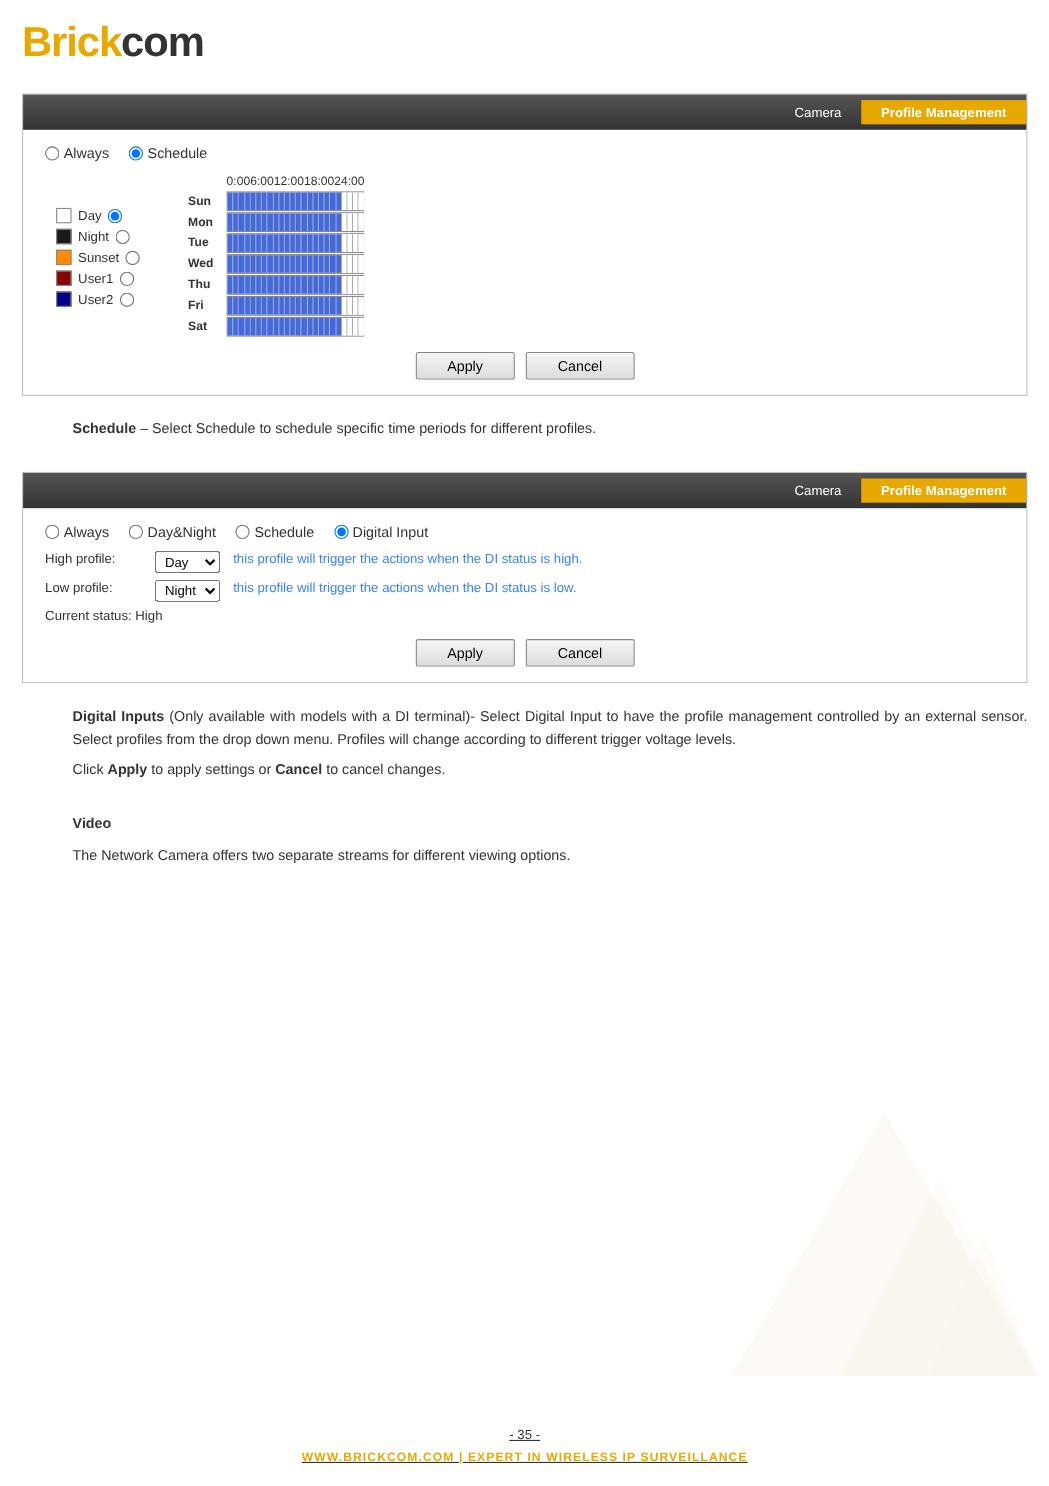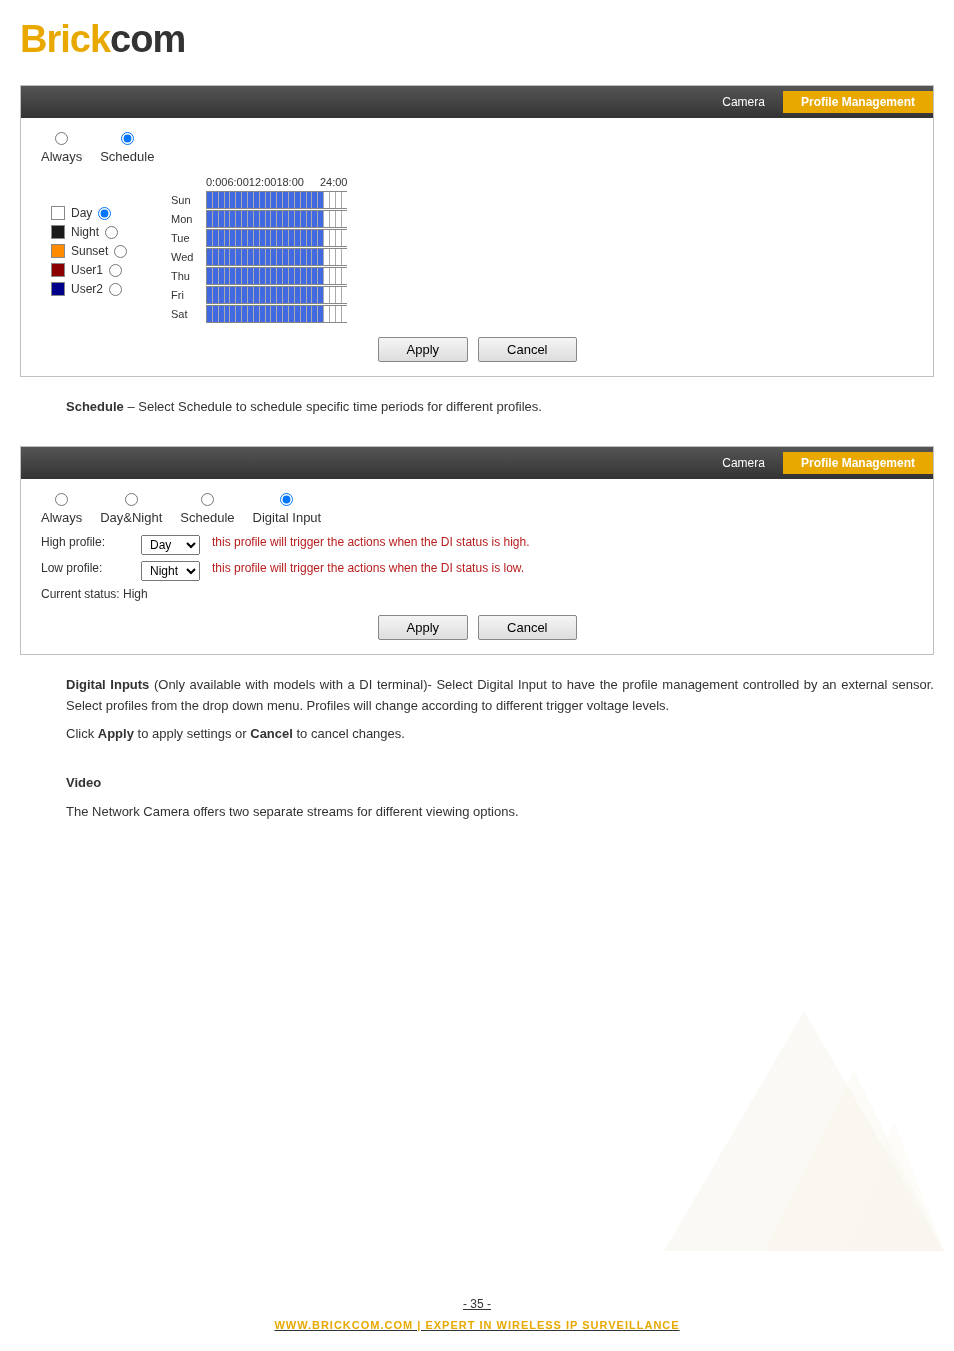--- a/index.html
+++ b/index.html
@@ -59,21 +59,20 @@
       display: flex;
       align-items: center;
       gap: 18px;
       margin-bottom: 12px;
     }
     .radio-item {
       display: flex;
       align-items: center;
       gap: 4px;
       font-size: 13px;
-      flex-direction: column;
     }
     input[type="radio"] { margin: 0; }
 
     
     .schedule-container {
       display: flex;
       flex-direction: column;
       margin-left: 10px;
     }
     .schedule-top {
@@ -115,31 +114,32 @@
       margin-left: 35px;
       margin-bottom: 3px;
     }
     .time-label {
       font-size: 11px;
       color: #333;
       flex: 1;
       text-align: center;
     }
     .time-label:first-child { text-align: left; }
-    .time-label:last-child { text-align: right; margin-left: 16px; }
+    .time-label:last-child { text-align: right; }
 
     .grid-rows {
       display: flex;
       flex-direction: column;
       gap: 1px;
     }
     .grid-row {
       display: flex;
       align-items: center;
       height: 18px;
+      font-weight: bold;
     }
     .row-label {
       width: 35px;
       font-size: 11px;
       color: #333;
       text-align: left;
     }
     .row-cells {
       display: flex;
       flex: 1;
@@ -185,21 +185,21 @@
       width: 100px;
       font-size: 12px;
     }
     .di-select {
       margin-right: 12px;
       font-size: 12px;
       padding: 1px 4px;
     }
     .di-desc {
       font-size: 12px;
-      color: #b91c1c;
+      color: #3b82f6;
     }
     .di-status {
       font-size: 12px;
       margin-bottom: 6px;
     }
 
     
     .desc-section {
       padding: 10px 20px;
       line-height: 1.6;

